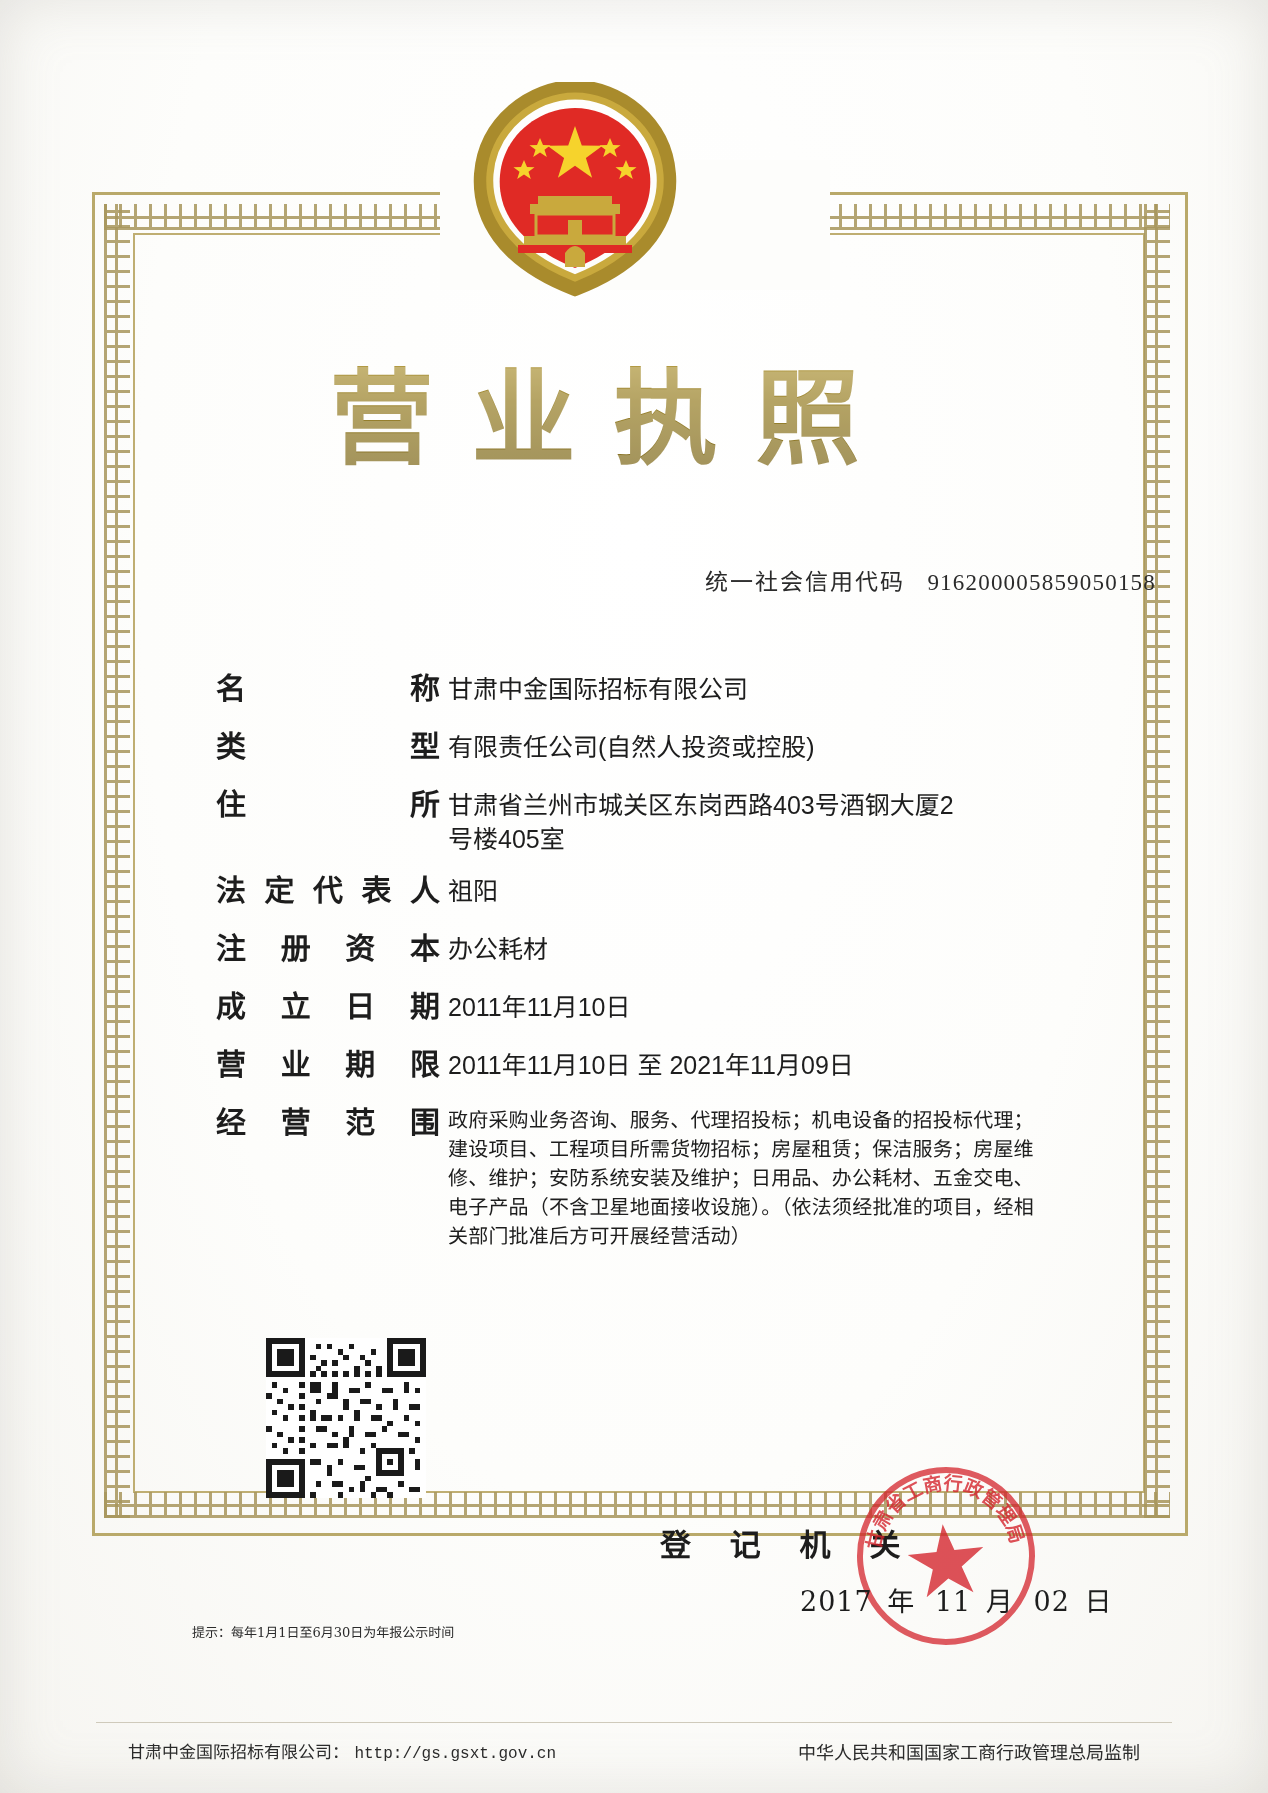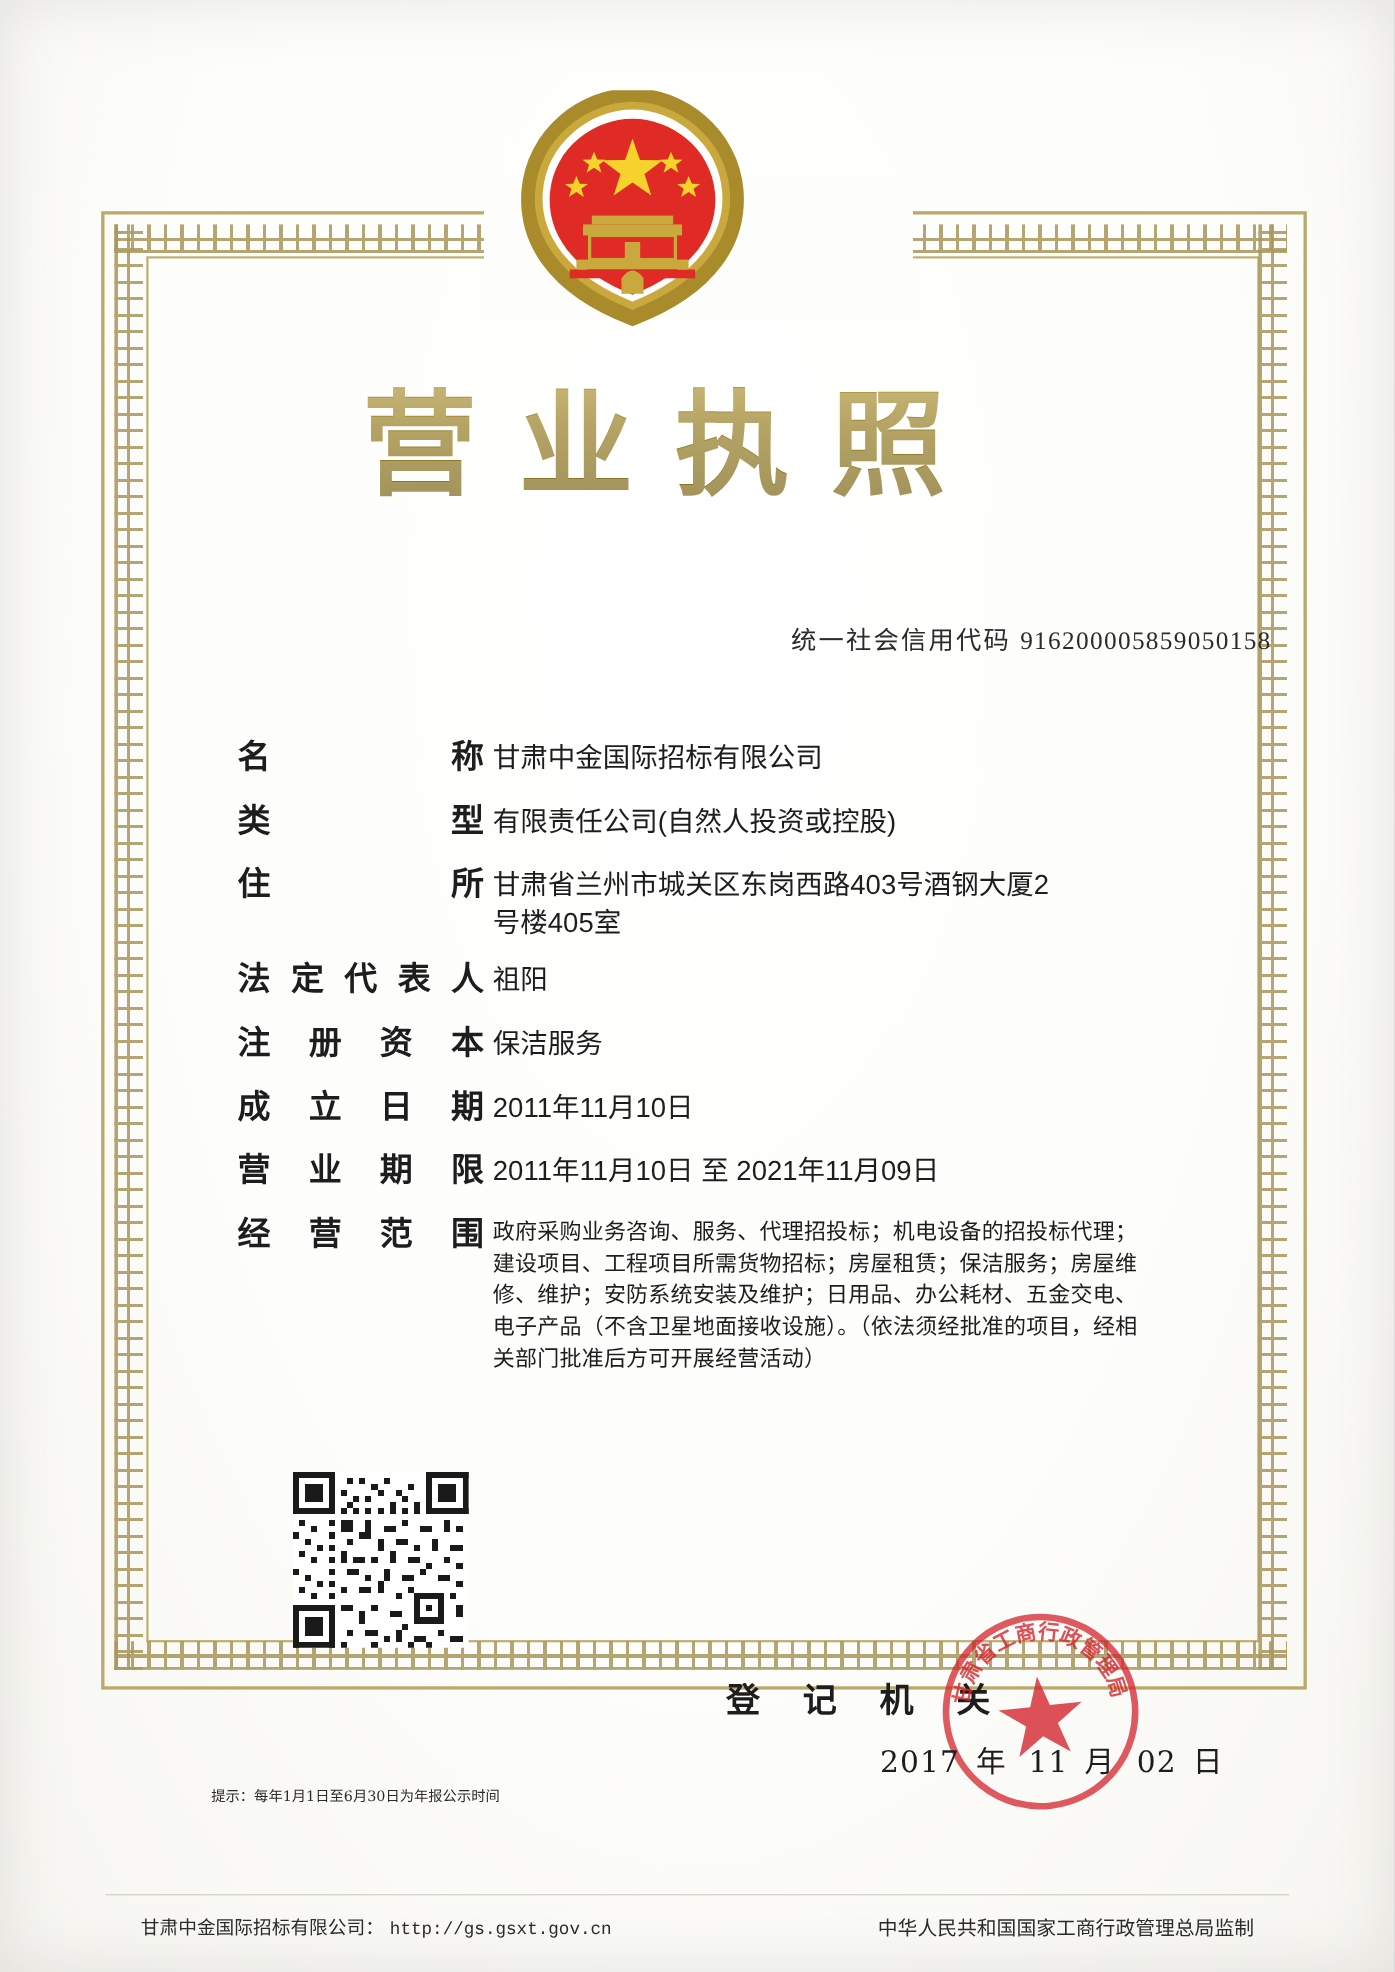--- a/index.html
+++ b/index.html
@@ -101,21 +101,21 @@
     left: 468px;
     top: 82px;
     width: 214px;
     height: 216px;
   }
 
   
   .title {
     position: absolute;
     left: 0;
-    top: 320px;
+    top: 334px;
     width: 1189px;
     text-align: center;
     font-family: "DejaVu Serif", "Liberation Serif", serif;
     font-weight: bold;
     font-size: 104px;
     letter-spacing: 38px;
     text-indent: 38px;
     color: #9a8438;
     background: linear-gradient(180deg, #c5ad55 0%, #9c8531 45%, #7e6a22 100%);
     -webkit-background-clip: text;
@@ -129,20 +129,21 @@
     position: absolute;
     right: 112px;
     top: 563px;
     font-size: 23px;
     color: #2b2b2b;
     letter-spacing: 1px;
     font-family: "DejaVu Serif", "Liberation Serif", serif;
   }
   .code-line .code-label { letter-spacing: 2px; }
   .code-line .code-value {
+    margin-left: 14px;
     font-family: "Liberation Serif", serif;
     letter-spacing: 1.2px;
   }
 
   
   .fields {
     position: absolute;
     left: 216px;
     top: 672px;
     width: 840px;
@@ -352,21 +353,21 @@
       <div class="row-value">祖阳</div>
     </div>
 
     <div class="row">
       <div class="row-label">
         <span>注</span>
         <span>册</span>
         <span>资</span>
         <span>本</span>
       </div>
-      <div class="row-value">保洁服务</div>
+      <div class="row-value">办公耗材</div>
     </div>
 
     <div class="row">
       <div class="row-label">
         <span>成</span>
         <span>立</span>
         <span>日</span>
         <span>期</span>
       </div>
       <div class="row-value">2011年11月10日</div>

